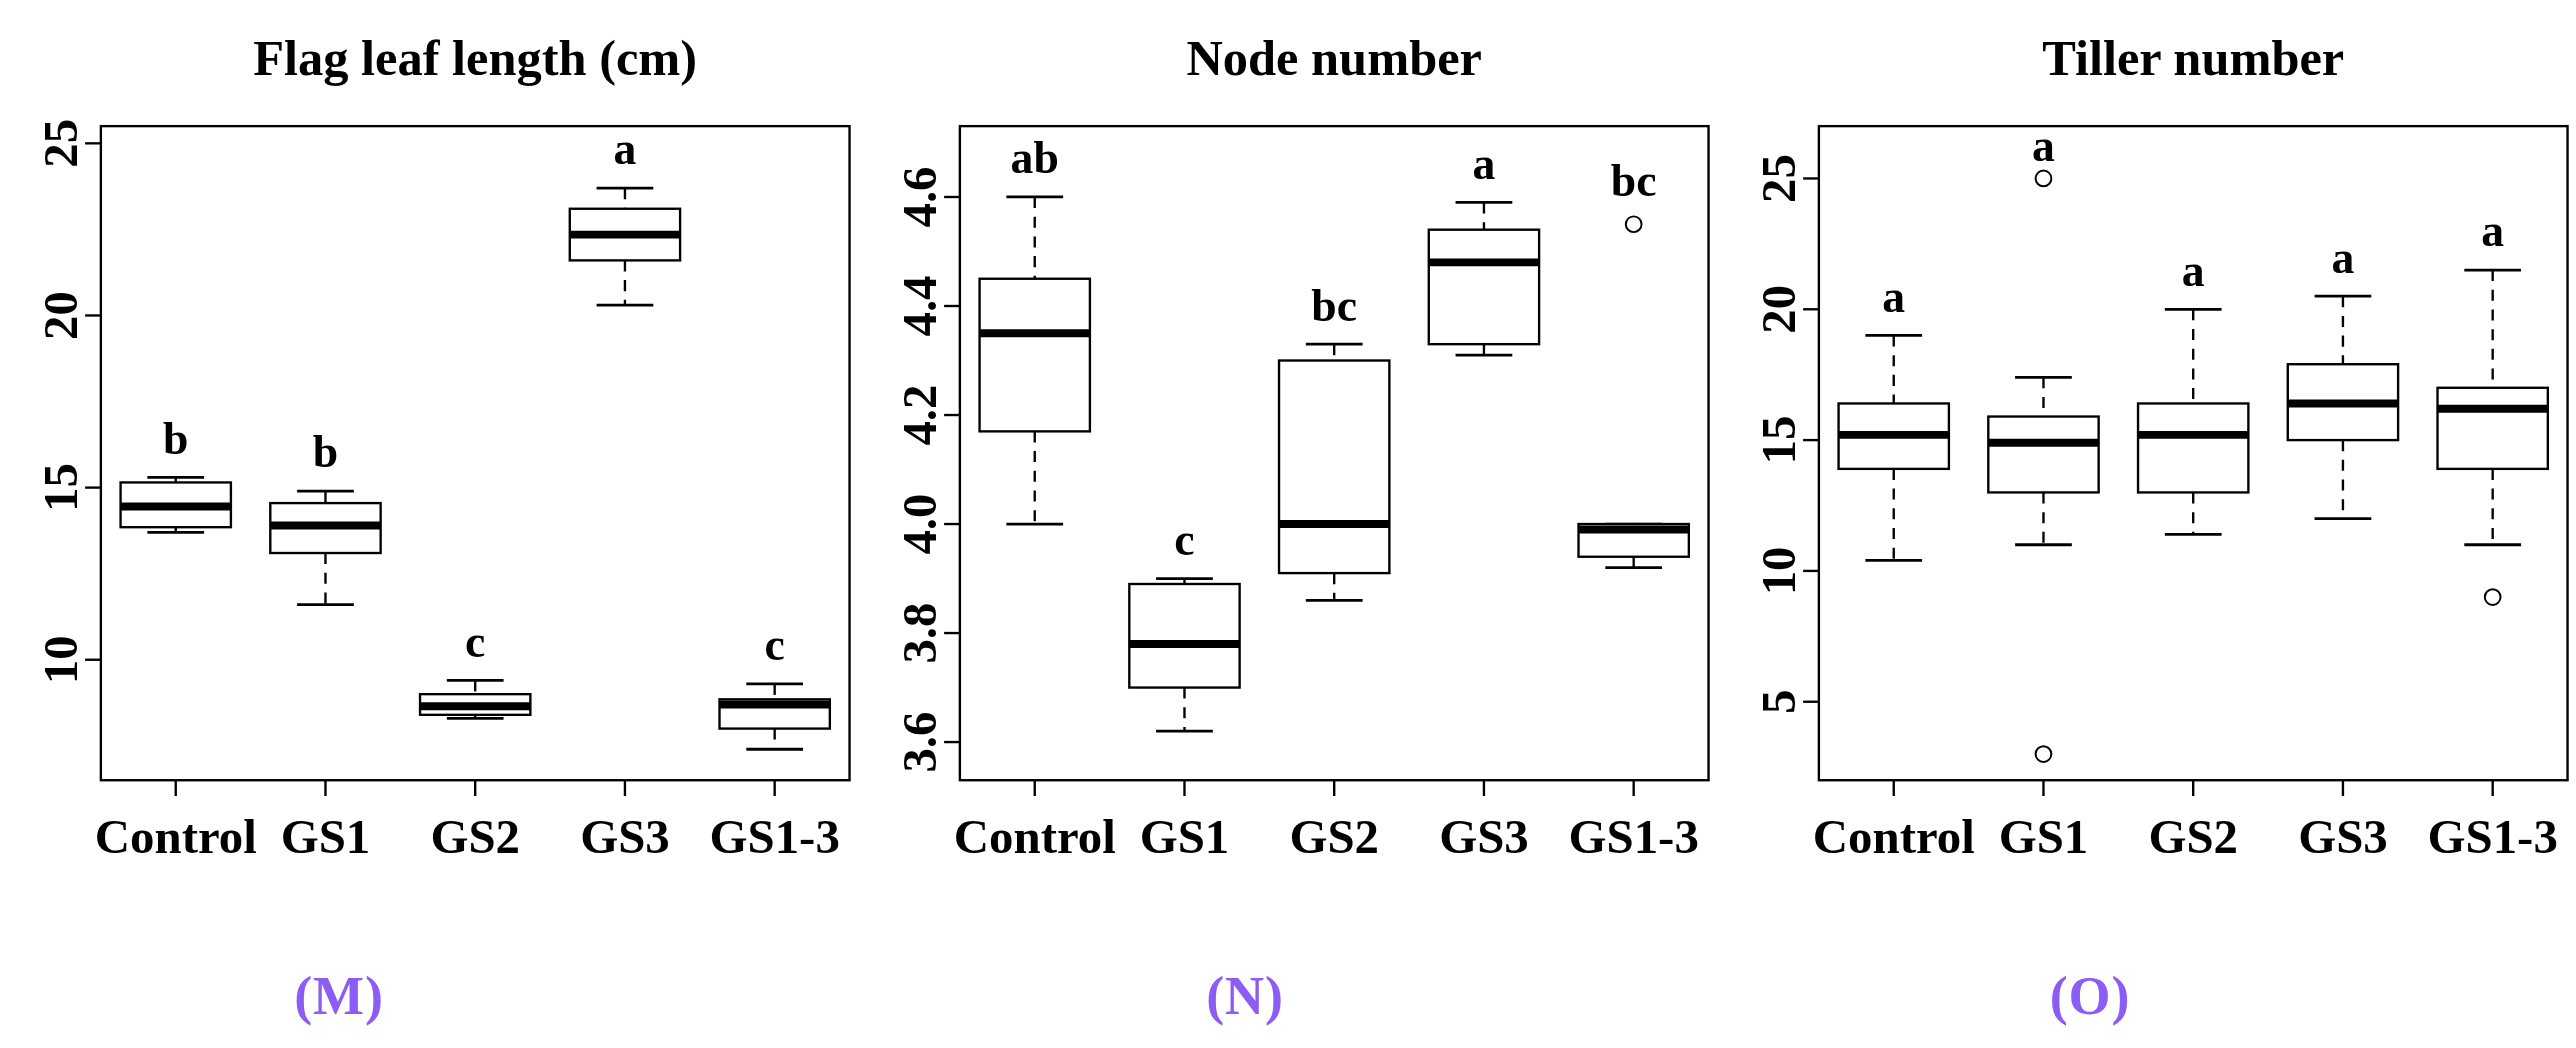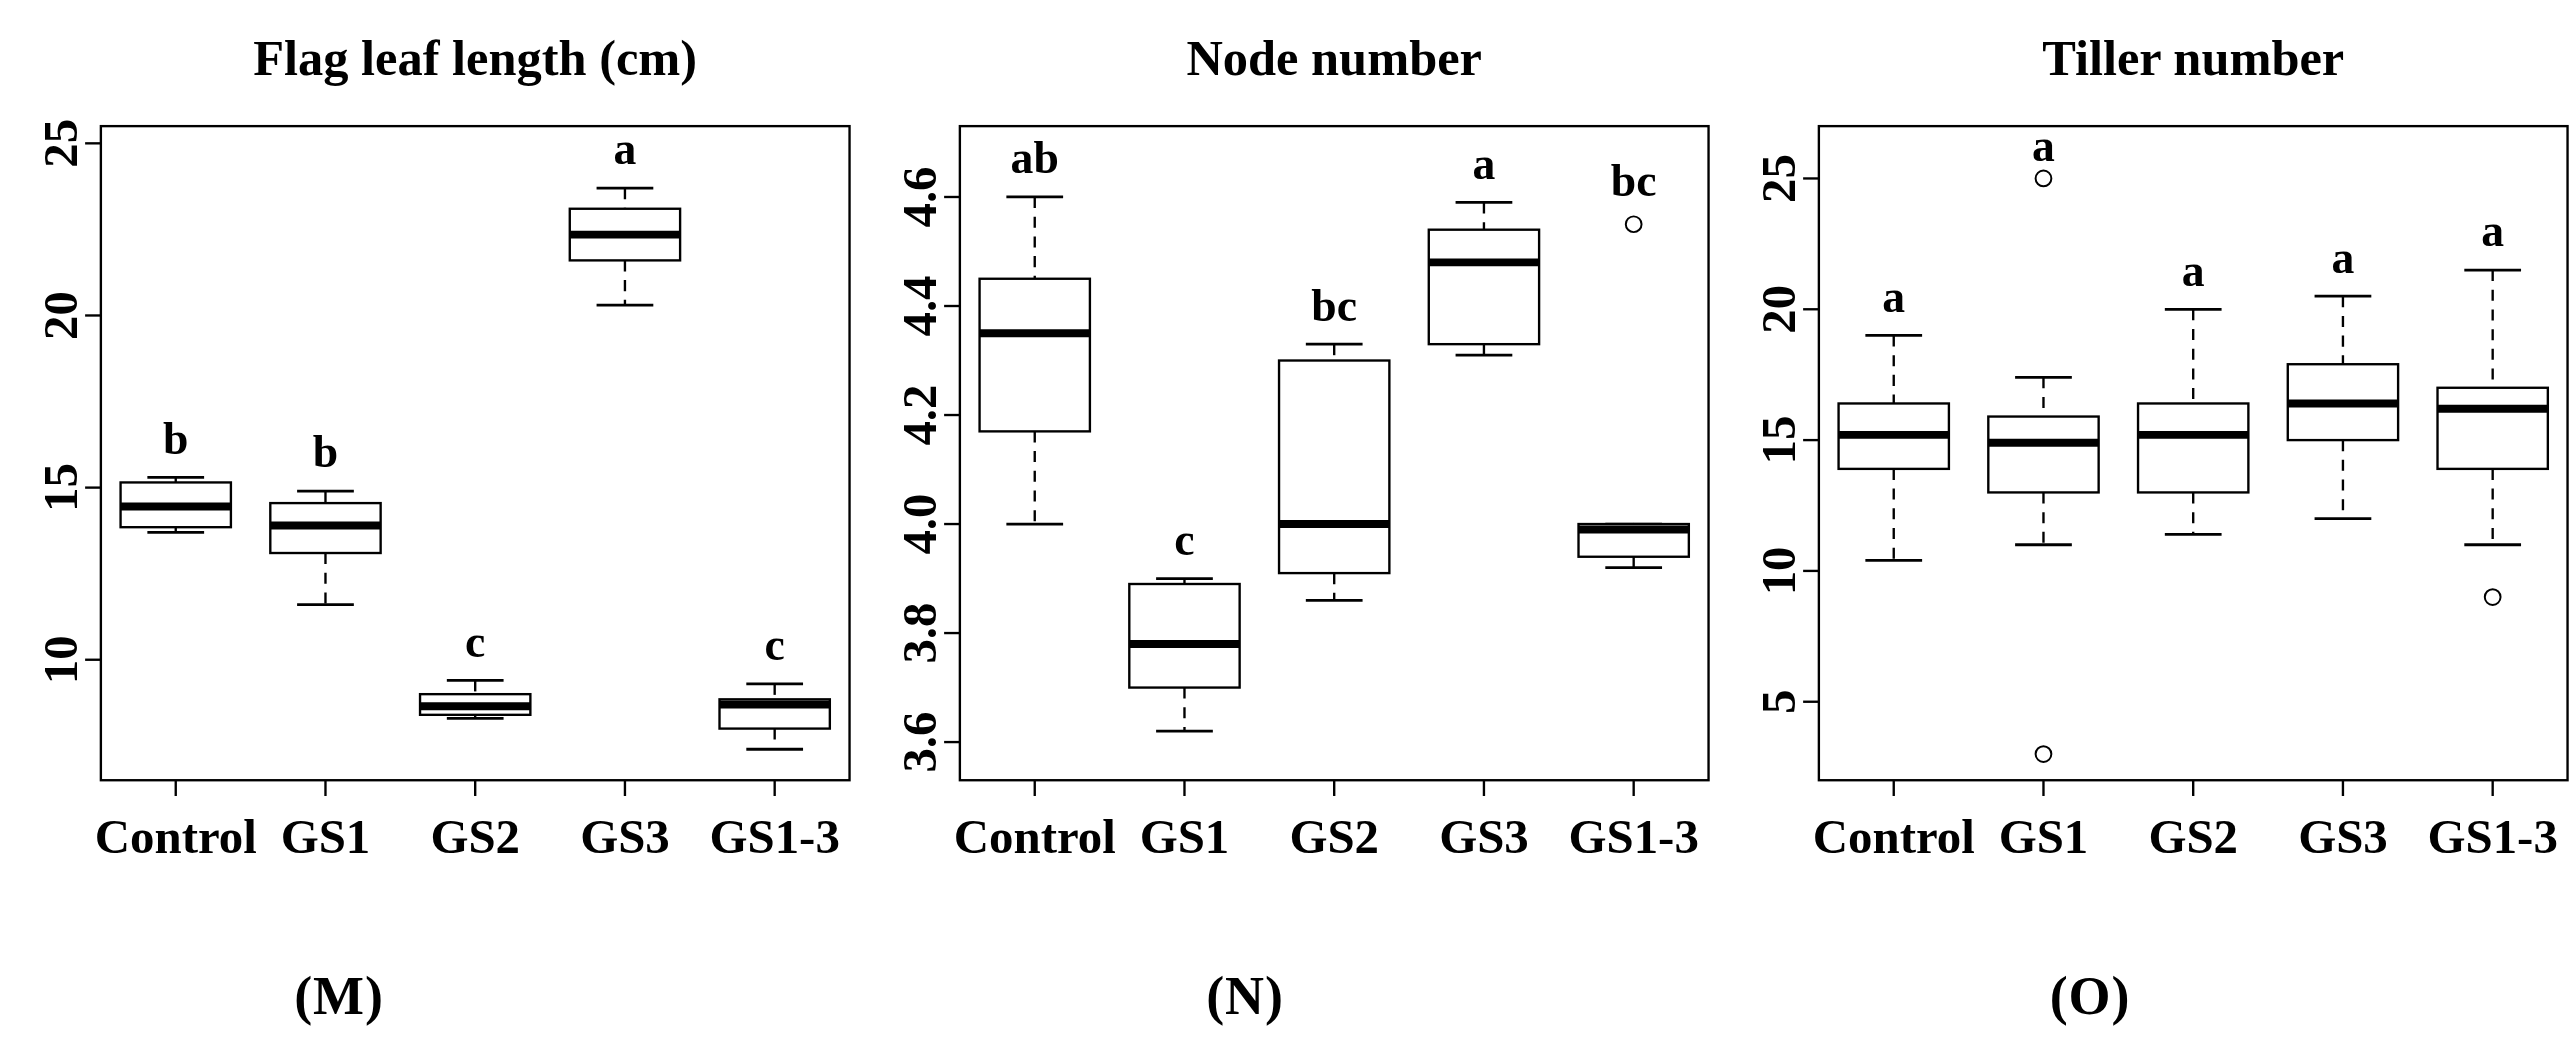--- a/index.html
+++ b/index.html
@@ -1,21 +1,21 @@
 <!DOCTYPE html>
 <html style="font-size:12.6px"><head>
 <meta charset="utf-8">
 <style>
   html,body{margin:0;padding:0;background:#ffffff;}
   #figure{
     position:relative;
     width:2576px;height:1049px;
     background:#ffffff;
     font-family:"Liberation Serif","DejaVu Serif",serif;
-    color:#000000;
+    color:#8b5cf6;
     overflow:hidden;
   }
   .panel-svg{position:absolute;top:0;width:859px;height:1049px;}
   .p0{left:0;}
   .p1{left:859px;}
   .p2{left:1718px;}
   .panel-letter{
     position:absolute;
     top:965px;
     transform:translateX(-50%);

